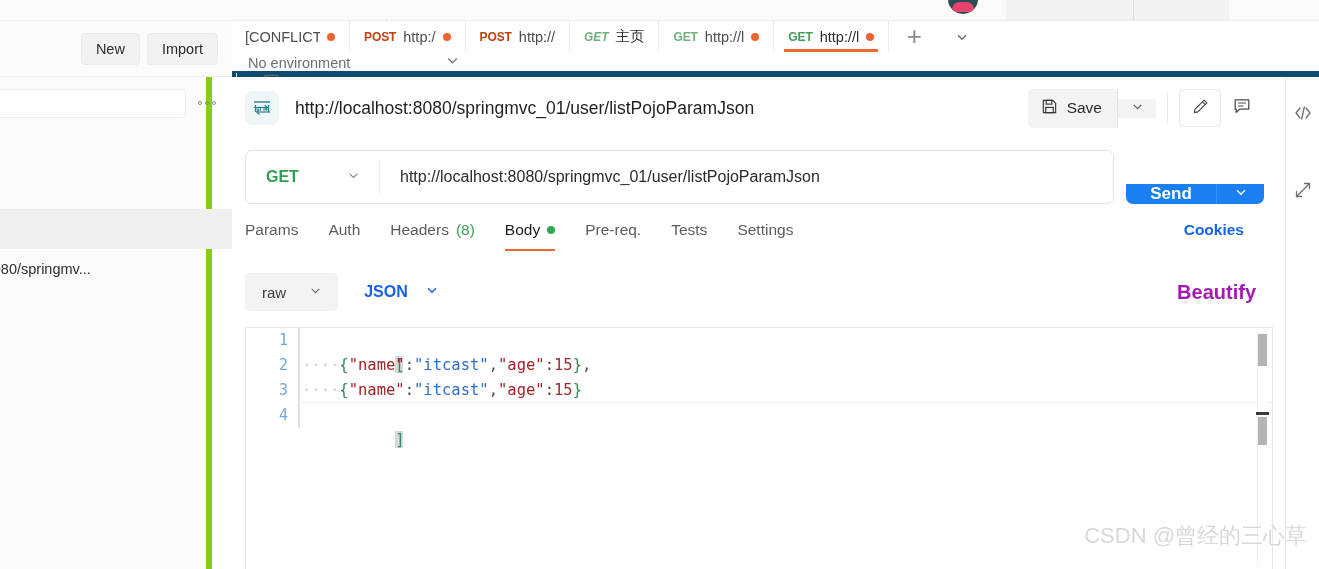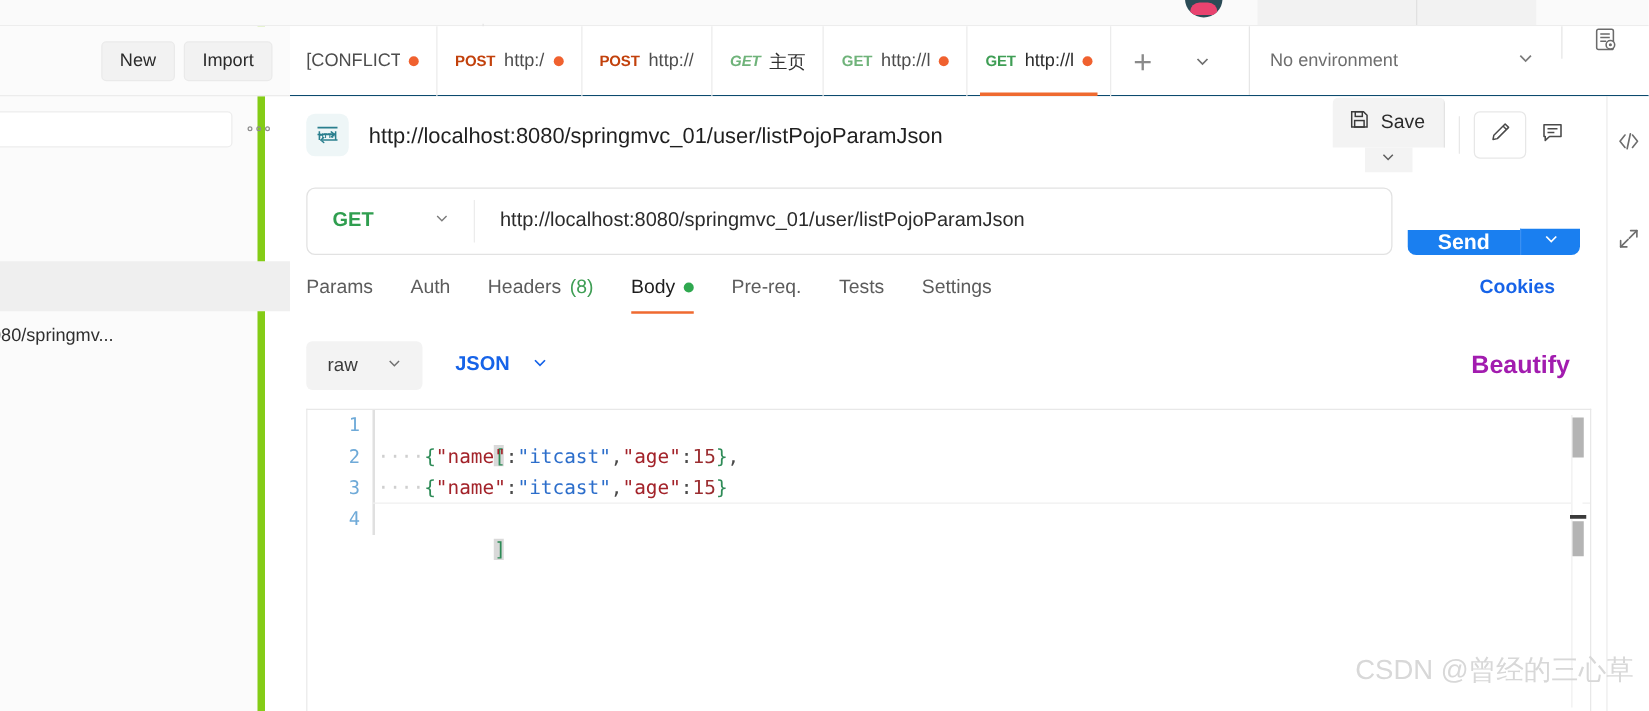--- a/index.html
+++ b/index.html
@@ -73,22 +73,22 @@
     position:absolute; left:0; top:228px; width:232px; height:40px;
     display:flex; align-items:center;
   }
   .sidebar-req-label{
     font-size:14.5px; color:#2f2f2f; white-space:nowrap; margin-left:-58px;
   }
 
   
   .tabbar {
     position:absolute; left:232px; top:21px; width:1087px; height:56px;
-    background:#fff; border-bottom:1px solid #0c4a6e;
-    display:flex; align-items:stretch;
+    background:#fff; border-bottom:6px solid #0c4a6e;
+    display:flex; align-items:stretch;flex-direction:column;
   }
   .tabs { display:flex; align-items:stretch; height:56px; }
   .tab {
     display:flex; align-items:center; gap:7px; padding:0 14px;
     border-right:1px solid #ececec; cursor:pointer; position:relative;
     max-width:118px; overflow:hidden; white-space:nowrap;
   }
   .tab:first-child { padding-left:13px; }
   .tab .meth {
     font-size:12px; font-weight:bold; font-style:normal; letter-spacing:-0.1px;
@@ -139,21 +139,21 @@
     display:flex; align-items:center; padding:0 22px 0 13px;
   }
   .http-badge {
     width:34px; height:34px; border-radius:7px; background:#eef6f7;
     display:flex; align-items:center; justify-content:center; flex:0 0 34px;
   }
   .req-name {
     margin-left:16px; font-size:17.5px; color:#1f1f1f; flex:1;
     white-space:nowrap; overflow:hidden;
   }
-  .save-group { display:flex; align-items:center; border-radius:5px; overflow:hidden;flex-direction:column; }
+  .save-group { display:flex; align-items:center; border-radius:5px; overflow:hidden; }
   .save-btn {
     background:#f3f3f3; display:flex; align-items:center; gap:9px;
     padding:9px 15px 9px 13px; font-size:15.5px; color:#2b2b2b; cursor:pointer;
     border-right:1px solid #e3e3e3;
   }
   .save-caret {
     background:#f3f3f3; width:38px; display:flex; align-items:center; justify-content:center;
     cursor:pointer;
   }
   .icon-btn {

